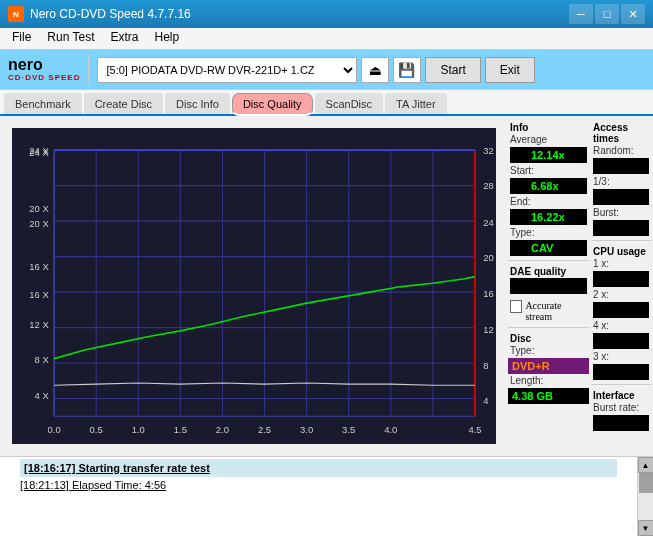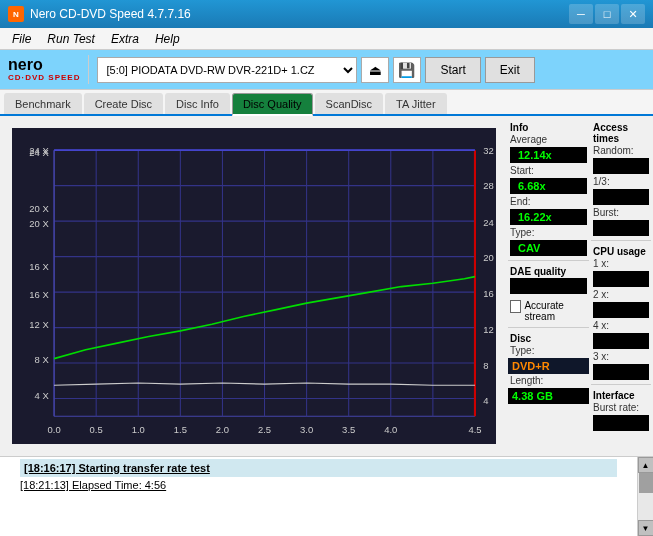--- a/index.html
+++ b/index.html
@@ -12,21 +12,21 @@
       padding: 0 8px; color: white;
     }
     .title-bar-left { display: flex; align-items: center; gap: 6px; font-size: 12px; }
     .title-bar-icon { width: 16px; height: 16px; background: #ff6600; border-radius: 2px; display: flex; align-items: center; justify-content: center; font-size: 8px; color: white; font-weight: bold; }
     .title-bar-controls { display: flex; gap: 2px; }
     .title-btn { width: 24px; height: 20px; background: rgba(255,255,255,0.2); border: none; color: white; cursor: pointer; display: flex; align-items: center; justify-content: center; font-size: 11px; border-radius: 2px; }
 
     
     .menu-bar {
       background: #f5f5f5; border-bottom: 1px solid #ccc;
-      height: 22px; display: flex; align-items: center; padding: 0 4px; font-style: italic;
+      height: 22px; display: flex; align-items: flex-start; padding: 0 4px;
     }
     .menu-item { padding: 2px 8px; font-size: 12px; cursor: pointer; color: #000; }
 
     
     .toolbar {
       background: #7dd3fc; border-bottom: 1px solid #ccc;
       height: 40px; display: flex; align-items: center; padding: 0 4px; gap: 4px;
     }
     .nero-logo { display: flex; flex-direction: column; align-items: flex-start; padding: 2px 8px 2px 4px; border-right: 1px solid #ccc; margin-right: 4px; }
     .nero-logo-top { font-size: 16px; font-weight: bold; color: #000; line-height: 1; font-family: Arial, sans-serif; }
@@ -42,25 +42,25 @@
     
     .tabs-bar {
       background: #f5f5f5; border-bottom: 2px solid #0078d7;
       height: 26px; display: flex; align-items: flex-end; padding: 0 4px;
     }
     .tab {
       padding: 4px 10px; font-size: 11px; cursor: pointer; border: 1px solid transparent;
       border-bottom: none; background: #e0e0e0; margin-right: 2px; color: #333;
       border-radius: 3px 3px 0 0;
     }
-    .tab.active { background: #15803d; border-color: #999; border-bottom: 2px solid white; margin-bottom: -2px; color: #000; }
+    .tab.active { background: #fca5a5; border-color: #999; border-bottom: 2px solid white; margin-bottom: -2px; color: #000; border-radius: 7px; }
     .stat-label { font-size: 10px; color: #333; padding: 1px 2px; }
     .stat-value-box {
       background: #000; color: #00ff00; font-size: 11px; font-weight: bold;
-      padding: 1px 8px; text-align: left; min-height: 16px; display: flex; align-items: center;
+      padding: 1px 21px; text-align: left; min-height: 16px; display: flex; align-items: center;
       margin: 1px 2px;
     }
     .section-title { font-size: 10px; font-weight: bold; color: #000; padding: 2px 2px 0; }
 
     
     .log-area {
       height: 80px; border-top: 1px solid #ccc; background: white;
       display: flex; gap: 0;
     }
     .log-content { flex: 1; padding: 2px 20px; overflow: hidden; text-decoration: underline; }
@@ -79,21 +79,21 @@
 
     .right-stats { width: 145px; padding: 4px 2px 4px 0; display: flex; gap: 2px; }
     .stats-left { flex: 1; }
     .stats-right { width: 60px; }
 
     .stat-block { margin-bottom: 4px; }
 
     .divider-line { height: 1px; background: #ccc; margin: 3px 0; }
 
     .disc-type-box {
-      background: #0f172a; color: #ff8800; font-size: 11px; font-weight: bold;
+      background: #701a75; color: #ff8800; font-size: 11px; font-weight: bold;
       padding: 1px 4px; margin-top: 1px; height: 16px; display: flex; align-items: center;
     }
     .length-box {
       background: #000; color: #00ff00; font-size: 11px; font-weight: bold;
       padding: 1px 4px; margin-top: 1px; height: 16px; display: flex; align-items: center;
     }
   </style>
 </head>
 <body>
 
@@ -254,21 +254,21 @@
         <div class="stat-value-box cyan">CAV</div>
       </div>
 
       <div class="divider-line"></div>
 
       <div class="stat-block">
         <div class="section-title">DAE quality</div>
         <div class="stat-value-box empty"></div>
       </div>
 
-      <div style="display:flex; align-items:flex-start; gap:3px; padding: 2px;">
+      <div style="display:flex; align-items:flex-start; gap:3px; padding: 2px; font-family: Liberation Serif, serif;">
         <div style="width:13px;height:13px;border:1px solid #666;background:white;"></div>
         <span style="font-size:10px;">Accurate stream</span>
       </div>
 
       <div class="divider-line"></div>
 
       <div class="stat-block">
         <div class="section-title">Disc</div>
         <div class="stat-label">Type:</div>
         <div class="disc-type-box">DVD+R</div>

